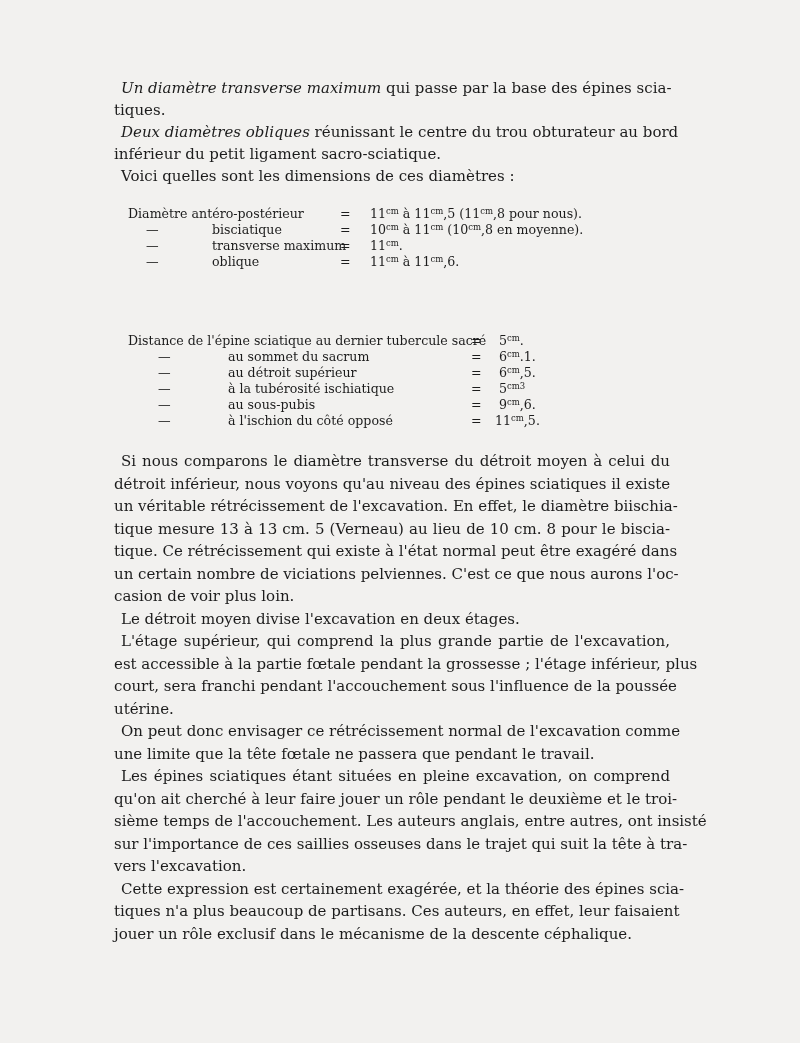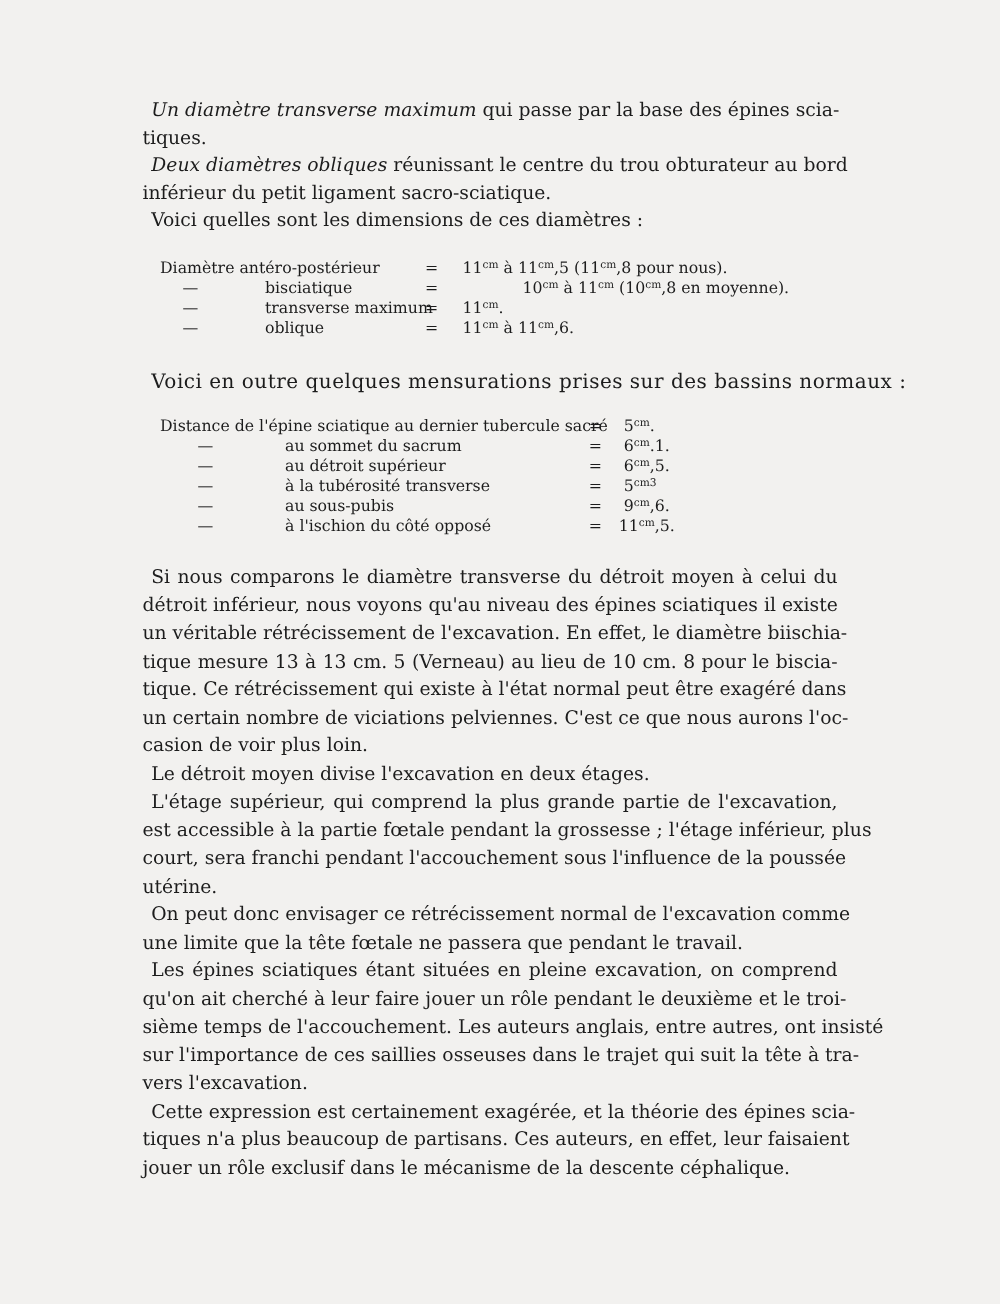--- a/index.html
+++ b/index.html
@@ -39,37 +39,36 @@
   <div class="tbl" id="diam" style="left:128px; top:206px; width:480px; height:64px;">
       <div>
         <span class="c1" style="left: 0px; top: 0px;">Diamètre antéro-postérieur</span>
         <span class="eq" style="left: 212px; top: 0px;">=</span>
         <span class="val" style="left: 242px; top: 0px;">11<sup>cm</sup> à 11<sup>cm</sup>,5 (11<sup>cm</sup>,8 pour nous).</span>
       </div>
       <div>
         <span class="c1" style="left: 84px; top: 16px;">bisciatique</span>
         <span class="c1" style="left: 18px; top: 16px; position: absolute;">—</span>
         <span class="eq" style="left: 212px; top: 16px;">=</span>
-        <span class="val" style="left: 242px; top: 16px; margin-left: 48px;">10<sup>cm</sup> à 11<sup>cm</sup> (10<sup>cm</sup>,8 en moyenne).</span>
+        <span class="val" style="left: 242px; top: 16px;">10<sup>cm</sup> à 11<sup>cm</sup> (10<sup>cm</sup>,8 en moyenne).</span>
       </div>
       <div>
         <span class="c1" style="left: 84px; top: 32px;">transverse maximum</span>
         <span class="c1" style="left: 18px; top: 32px; position: absolute;">—</span>
         <span class="eq" style="left: 212px; top: 32px;">=</span>
         <span class="val" style="left: 242px; top: 32px;">11<sup>cm</sup>.</span>
       </div>
       <div>
         <span class="c1" style="left: 84px; top: 48px;">oblique</span>
         <span class="c1" style="left: 18px; top: 48px; position: absolute;">—</span>
         <span class="eq" style="left: 212px; top: 48px;">=</span>
         <span class="val" style="left: 242px; top: 48px;">11<sup>cm</sup> à 11<sup>cm</sup>,6.</span>
       </div>
     </div>
 
-  <div class="subtitle" style="top:294px;">Voici en outre quelques mensurations prises sur des bassins normaux :</div>
 
   <div class="tbl" id="mens" style="left:128px; top:333px; width:480px; height:96px;">
       <div>
         <span class="c1" style="left: 0px; top: 0px;">Distance de l'épine sciatique au dernier tubercule sacré</span>
         <span class="eq" style="left: 343px; top: 0px;">=</span>
         <span class="val" style="left: 371px; top: 0px;">5<sup>cm</sup>.</span>
       </div>
       <div>
         <span class="c1" style="left: 30px; top: 16px;">—</span>
         <span class="c1" style="left: 100px; top: 16px;">au sommet du sacrum</span>
@@ -77,21 +76,21 @@
         <span class="val" style="left: 371px; top: 16px;">6<sup>cm</sup>.1.</span>
       </div>
       <div>
         <span class="c1" style="left: 30px; top: 32px;">—</span>
         <span class="c1" style="left: 100px; top: 32px; text-align: right;">au détroit supérieur</span>
         <span class="eq" style="left: 343px; top: 32px;">=</span>
         <span class="val" style="left: 371px; top: 32px;">6<sup>cm</sup>,5.</span>
       </div>
       <div>
         <span class="c1" style="left: 30px; top: 48px;">—</span>
-        <span class="c1" style="left: 100px; top: 48px;">à la tubérosité transverse</span>
+        <span class="c1" style="left: 100px; top: 48px;">à la tubérosité ischiatique</span>
         <span class="eq" style="left: 343px; top: 48px;">=</span>
         <span class="val" style="left: 371px; top: 48px;">5<sup>cm3</sup></span>
       </div>
       <div>
         <span class="c1" style="left: 30px; top: 64px;">—</span>
         <span class="c1" style="left: 100px; top: 64px;">au sous-pubis</span>
         <span class="eq" style="left: 343px; top: 64px;">=</span>
         <span class="val" style="left: 371px; top: 64px;">9<sup>cm</sup>,6.</span>
       </div>
       <div>

